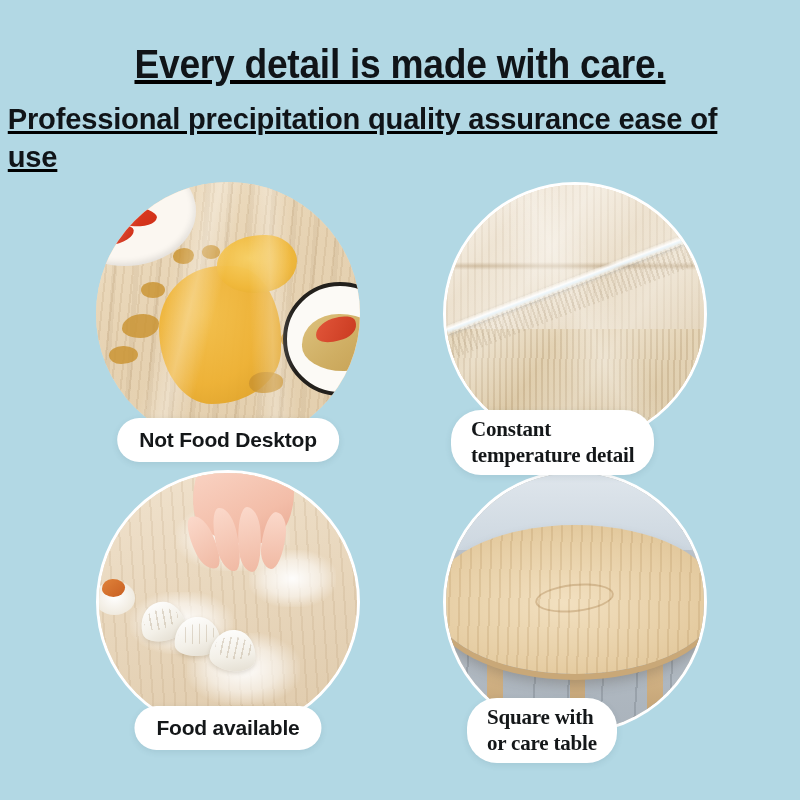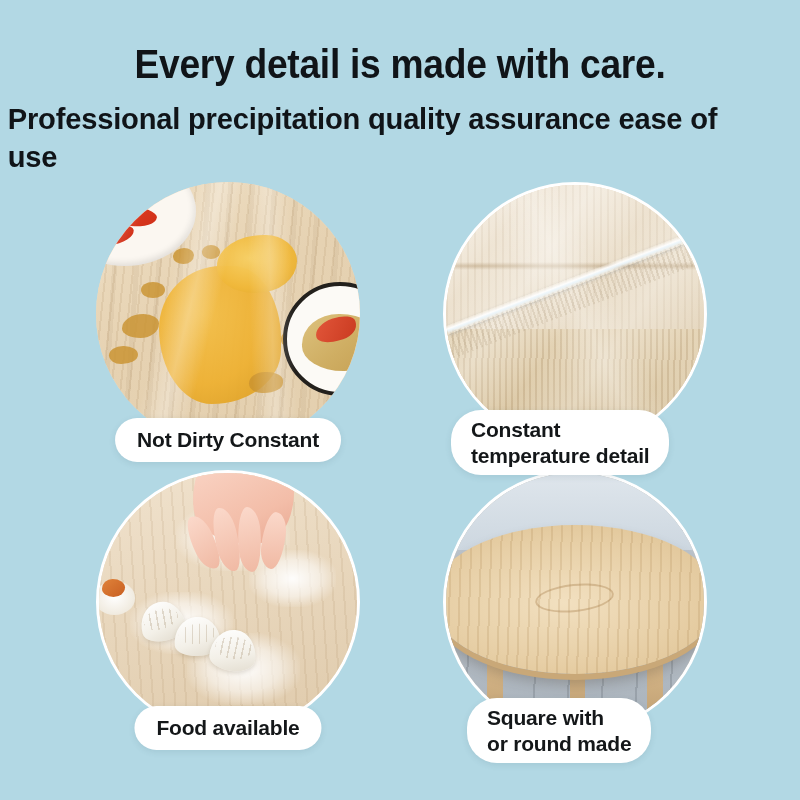--- a/index.html
+++ b/index.html
@@ -9,21 +9,21 @@
   body {
     width: 800px;
     height: 800px;
     background: #b2d8e4;
     font-family: "Liberation Sans", sans-serif;
     overflow: hidden;
     position: relative;
   }
 
   
-  .header { position: absolute; top: 0; left: 0; width: 800px; }
+  .header { position: absolute; top: 0; left: 0; width: 800px; text-decoration: underline; }
 
   .title {
     margin: 0;
     padding-top: 44px;
     text-align: center;
     font-size: 40px;
     line-height: 1.0;
     font-weight: bold;
     color: #101418;
     letter-spacing: -0.3px;
@@ -350,20 +350,21 @@
     display: block;
     font-size: 21px;
     font-weight: bold;
     color: #141719;
     line-height: 1.22;
     letter-spacing: -0.2px;
   }
   .caption.two-line {
     border-radius: 30px;
     padding: 7px 20px;
+    font-family: Liberation Serif, serif;
   }
   .caption.two-line .caption-text { text-align: left; }
 
   .cap-2 { left: 8px; transform: none; top: 228px; }
   .cap-4 { left: 24px; transform: none; top: 228px; }
 </style>
 </head>
 <body>
 
 <div class="header">
@@ -393,21 +394,21 @@
           <div class="crawfish cf4"></div>
         </div>
         <div class="bowl-inset">
           <div class="bowl-food"></div>
           <div class="bowl-shrimp"></div>
         </div>
         <div class="film-sheen"></div>
       </div>
     </div>
     <div class="caption">
-      <span class="caption-text">Not Dirty Constant</span>
+      <span class="caption-text">Not Food Desktop</span>
     </div>
   </div>
 
   <div class="card card-2">
     <div class="photo-circle ringed">
       <div class="scene">
         <div class="wood-pale"></div>
         <div class="wood-seam-line"></div>
         <div class="wood-grain-band"></div>
         <div class="film-overlay"></div>
@@ -455,17 +456,17 @@
         <div class="table-leg leg-1"></div>
         <div class="table-leg leg-2"></div>
         <div class="table-leg leg-3"></div>
         <div class="table-top">
           <div class="table-grain-knot"></div>
         </div>
       </div>
     </div>
     <div class="caption two-line cap-4">
       <span class="caption-text">Square with</span>
-      <span class="caption-text">or round made</span>
+      <span class="caption-text">or care table</span>
     </div>
   </div>
 
 </div>
 
 </body></html>

